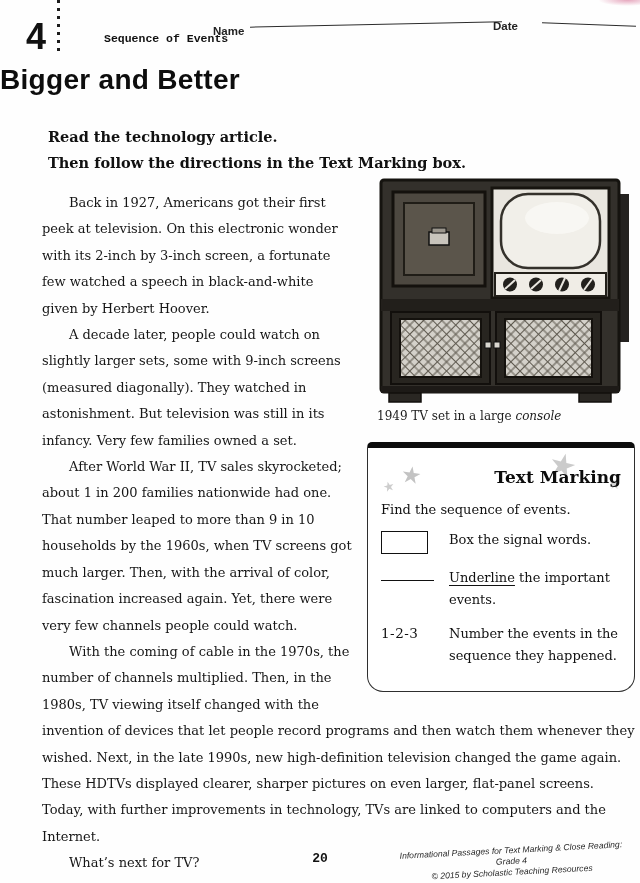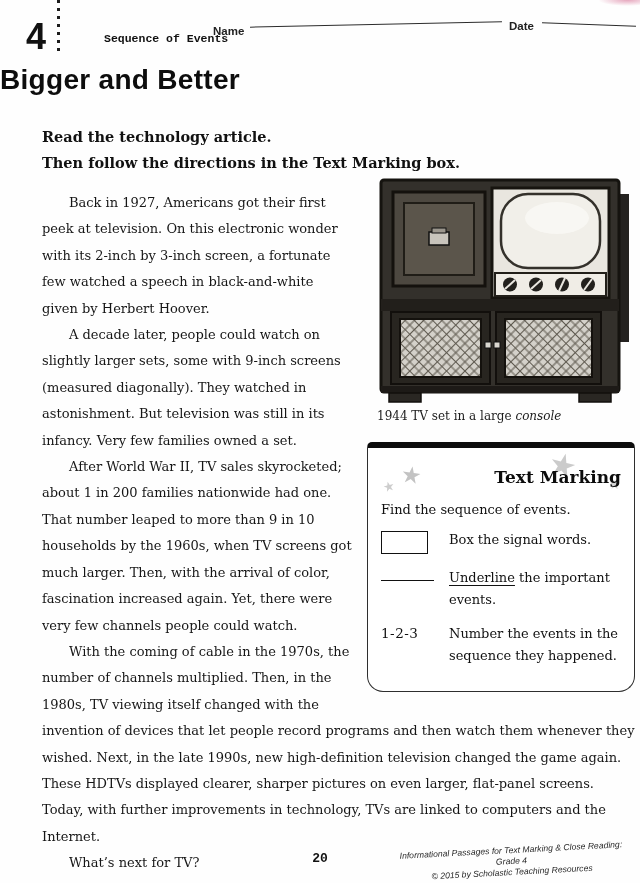--- a/index.html
+++ b/index.html
@@ -20,36 +20,36 @@
   }
   .lesson-type {
     position:absolute; left:68px; top:32px;
     font-family:Liberation Mono, monospace; font-weight:700; font-size:11.5px; color:#111;margin-left:36px;
   }
   .hdr-label {
     position:absolute; font-family:"Liberation Sans", sans-serif;
     font-weight:600; font-size:11.5px; color:#222;
   }
   .name-label { left:213px; top:25px; }
-  .date-label { left:509px; top:20px; }
+  .date-label { left:493px; top:20px; }
   .write-line { position:absolute; border-bottom:1.5px solid #2c2c2c; }
   .name-line { left:250px; top:24px; width:252px; transform:rotate(-1.2deg); }
   .date-line { left:542px; top:24px; width:94px; transform:rotate(2.2deg); }
   .scan-smudge {
     position:absolute; right:0; top:0; width:42px; height:6px;
     background:radial-gradient(ellipse at 70% 0%, rgba(200,60,110,.45), rgba(200,60,110,0) 70%);
   }
   
   .title {
     position:absolute; left:0; right:0; top:64px; 
     font-family:"Liberation Sans", sans-serif; font-weight:700; font-size:28px;
     letter-spacing:.3px; color:#0d0d0d;
   }
   .directions {
-    position:absolute; left:42px; top:124px;
+    position:absolute; left:48px; top:124px;
     font-weight:700; font-size:14.5px; line-height:26px; color:#111;
   }
   
   .article { position:absolute; left:42px; top:178px; width:593px; }
   .rightcol { float:right; width:268px; margin-left:14px; }
   .para {
     font-size:13px; line-height:26.4px; text-indent:27px; color:#161616;
     text-align:left;
   }
   
@@ -152,21 +152,21 @@
           <rect x="123" y="134" width="105" height="72" fill="#282520" stroke="#120f0c" stroke-width="2"></rect>
           <rect x="132" y="141" width="87" height="58" fill="url(#lattice)" stroke="#14110d" stroke-width="2"></rect>
 
           <rect x="112" y="164" width="6" height="6" fill="#d9d6cf" stroke="#111" stroke-width="1"></rect>
           <rect x="121" y="164" width="6" height="6" fill="#d9d6cf" stroke="#111" stroke-width="1"></rect>
 
           <rect x="8" y="208" width="238" height="7" fill="#1d1a17"></rect>
           <rect x="16" y="215" width="32" height="9" fill="#2a2723" stroke="#120f0c" stroke-width="1.5"></rect>
           <rect x="206" y="215" width="32" height="9" fill="#2a2723" stroke="#120f0c" stroke-width="1.5"></rect>
         </svg>
-        <div class="caption"><span>1944 TV set in a large </span><i>console</i></div>
+        <div class="caption"><span>1949 TV set in a large </span><i>console</i></div>
       </div>
 
       <div class="marking-box">
         <div class="mb-titlerow">
           <span class="star star-1">★</span>
           <span class="star star-2">★</span>
           <span class="star star-3">★</span>
           <span class="star star-4">★</span>
           <div class="mb-title">Text Marking</div>
         </div>

